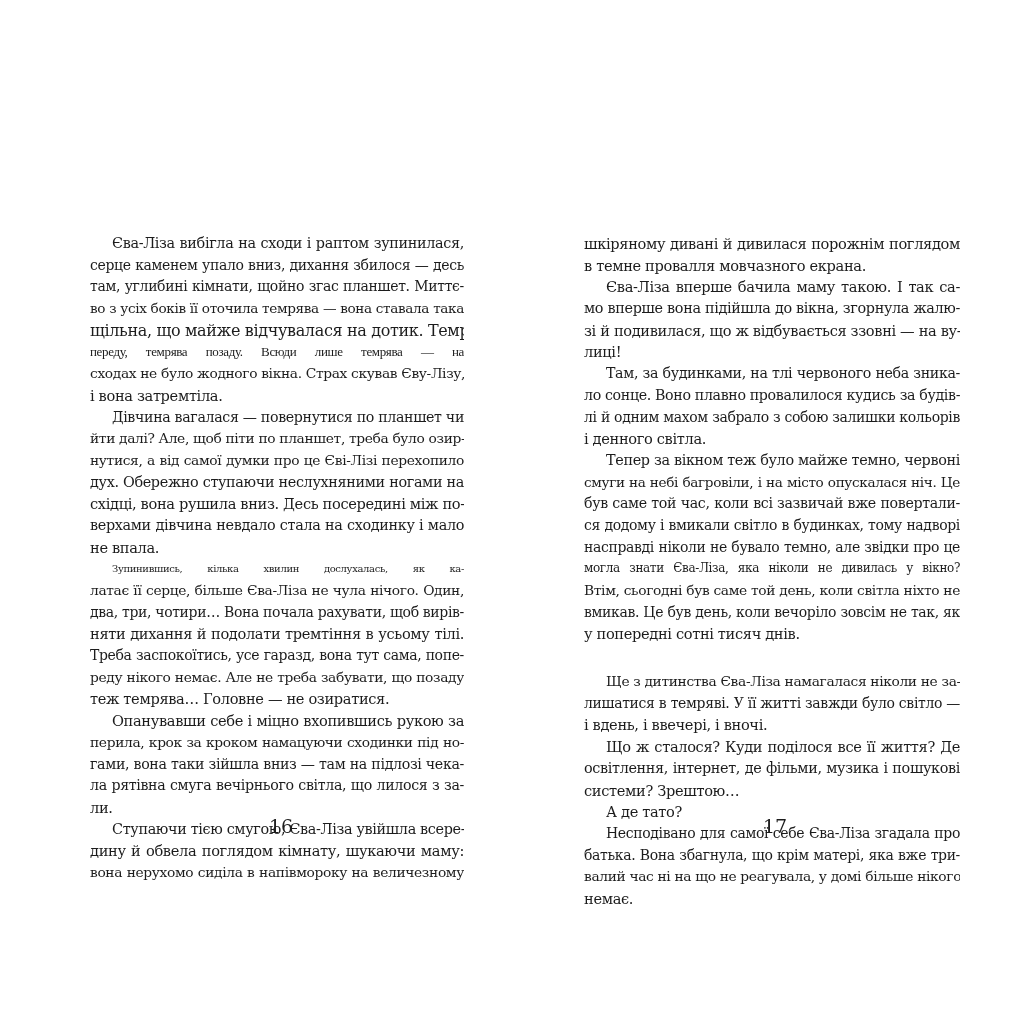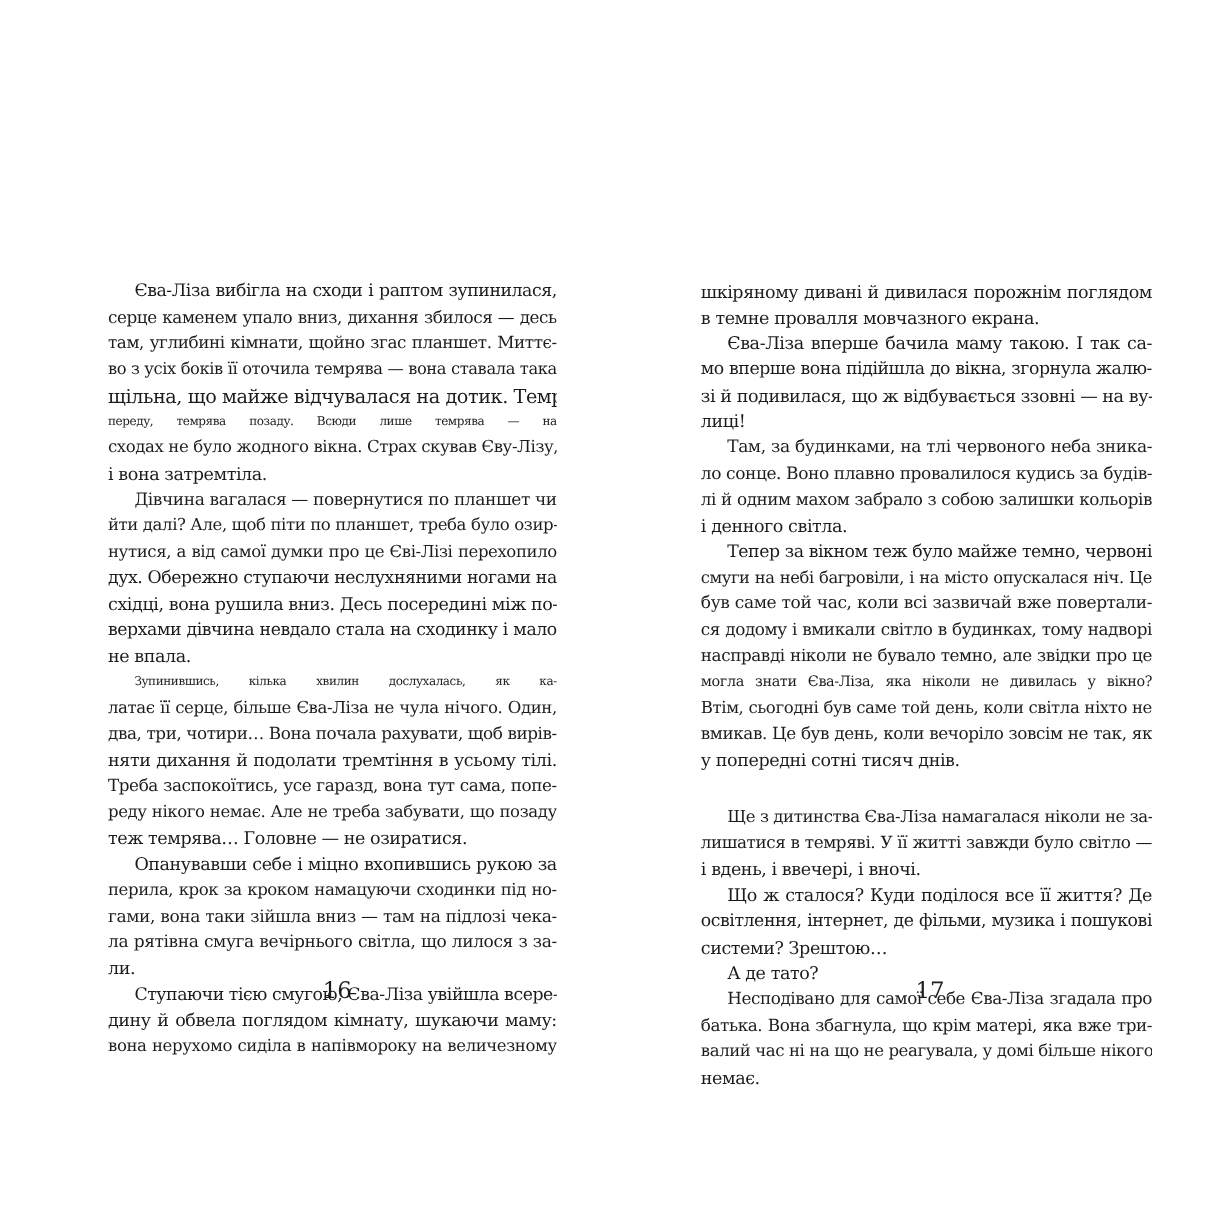--- a/index.html
+++ b/index.html
@@ -57,21 +57,21 @@
 </head>
 <body>
 
 <div class="spread">
   <div class="page left" id="left-page">
       <span class="line indent" style="font-size: 14.4px;">Єва-Ліза вибігла на сходи і раптом зупинилася,</span>
       <span class="line" style="font-size: 14px;">серце каменем упало вниз, дихання збилося — десь</span>
       <span class="line" style="font-size: 14px;">там, углибині кімнати, щойно згас планшет. Миттє-</span>
       <span class="line" style="font-size: 13.6px;">во з усіх боків її оточила темрява — вона ставала така</span>
       <span class="line" style="font-size: 16px;">щільна, що майже відчувалася на дотик. Темрява по-</span>
-      <span class="line" style="font-size: 10px;">переду, темрява позаду. Всюди лише темрява — на</span>
+      <span class="line" style="font-size: 13px; font-family: Liberation Serif, serif;">переду, темрява позаду. Всюди лише темрява — на</span>
       <span class="line" style="font-size: 13.8px;">сходах не було жодного вікна. Страх скував Єву-Лізу,</span>
       <span class="line last">і вона затремтіла.</span>
       <span class="line indent" style="font-size: 14.2px;">Дівчина вагалася — повернутися по планшет чи</span>
       <span class="line" style="font-size: 13.8px;">йти далі? Але, щоб піти по планшет, треба було озир-</span>
       <span class="line" style="font-size: 13.8px;">нутися, а від самої думки про це Єві-Лізі перехопило</span>
       <span class="line" style="font-size: 14.4px;">дух. Обережно ступаючи неслухняними ногами на</span>
       <span class="line">східці, вона рушила вниз. Десь посередині між по-</span>
       <span class="line" style="font-size: 14.4px;">верхами дівчина невдало стала на сходинку і мало</span>
       <span class="line last">не впала.</span>
       <span class="line indent" style="font-size: 10px;">Зупинившись, кілька хвилин дослухалась, як ка-</span>

